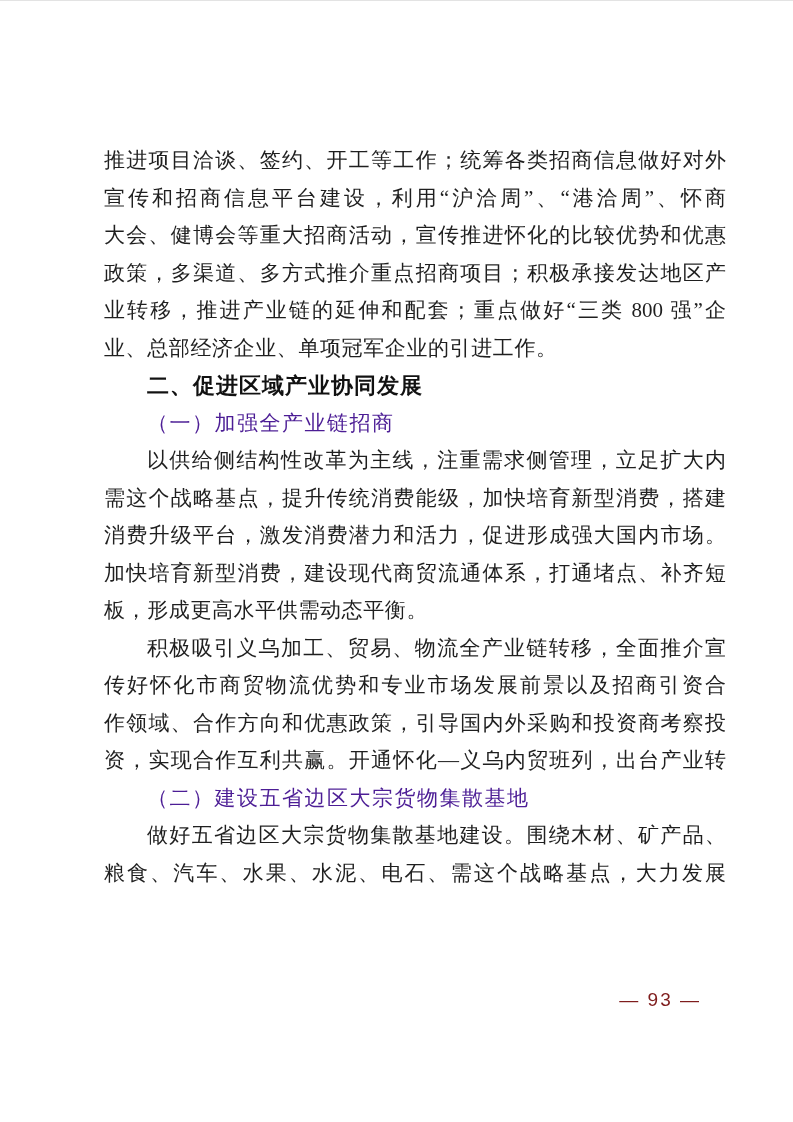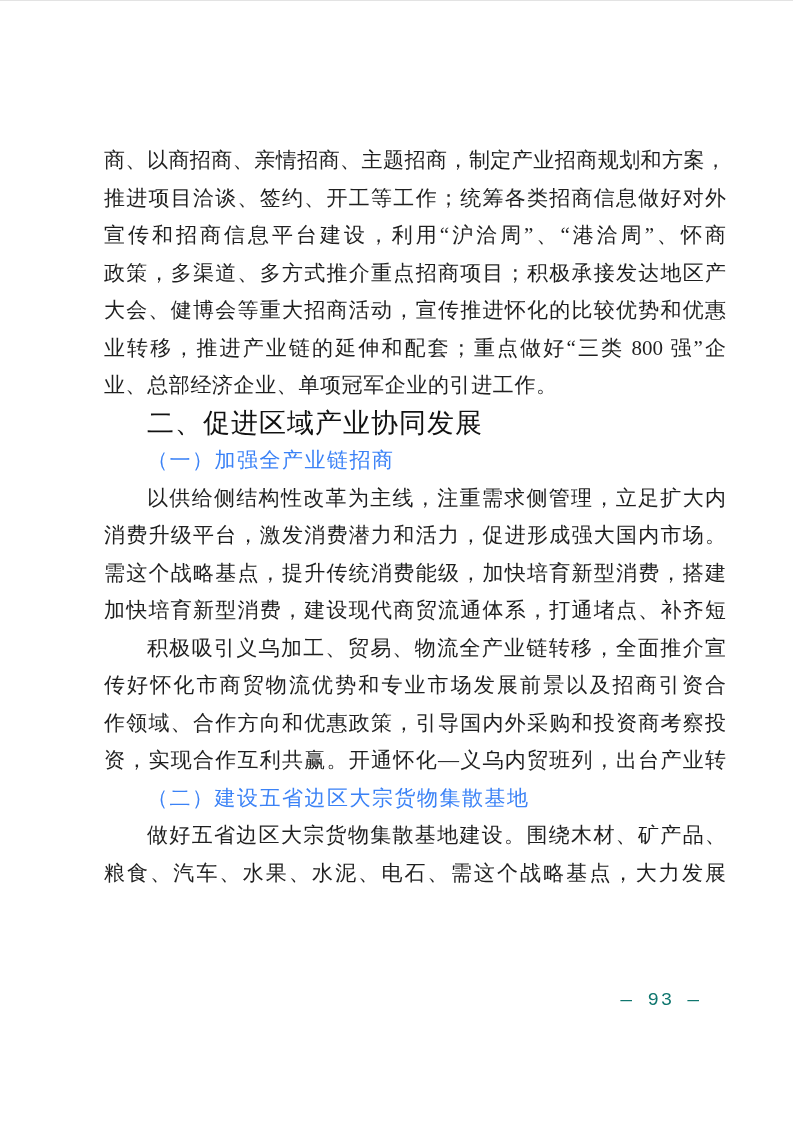--- a/index.html
+++ b/index.html
@@ -28,58 +28,58 @@
       white-space: pre-wrap;
       overflow: visible;
     }
     .line.justify {
       letter-spacing: 0;
       text-align: justify;
       text-align-last: justify;
     }
     .line.h1 {
       font-family: "Liberation Sans", "DejaVu Sans", sans-serif;
-      font-weight: 400;
-      font-size: 27px;
+      font-weight: 700;
+      font-size: 22px;
       letter-spacing: 1px;
       color: #111111;
     }
     .line.h2 {
       letter-spacing: 1.5px;
-      color: #3b82f6;
+      color: #4c1d95;
     }
     .page-number {
       position: absolute;
       top: 988px;
       right: 92px;
-      font-family: Liberation Mono, monospace;
+      font-family: Liberation Sans, sans-serif;
       font-size: 19px;
-      color: #0f766e;
+      color: #7f1d1d;
       letter-spacing: 2px;
       white-space: pre;
     }
   </style>
 </head>
 <body>
 
 <div class="page">
   <div class="doc-body">
-      <div class="line justify">商、以商招商、亲情招商、主题招商，制定产业招商规划和方案，</div>
       <div class="line justify">推进项目洽谈、签约、开工等工作；统筹各类招商信息做好对外</div>
       <div class="line justify">宣传和招商信息平台建设，利用“沪洽周”、“港洽周”、怀商</div>
+      <div class="line justify">大会、健博会等重大招商活动，宣传推进怀化的比较优势和优惠</div>
       <div class="line justify">政策，多渠道、多方式推介重点招商项目；积极承接发达地区产</div>
-      <div class="line justify">大会、健博会等重大招商活动，宣传推进怀化的比较优势和优惠</div>
       <div class="line justify">业转移，推进产业链的延伸和配套；重点做好“三类 800 强”企</div>
       <div class="line">业、总部经济企业、单项冠军企业的引进工作。</div>
       <div class="line h1" style="padding-left: 43px;">二、促进区域产业协同发展</div>
       <div class="line h2" style="padding-left: 43px;">（一）加强全产业链招商</div>
       <div class="line justify" style="padding-left: 43px;">以供给侧结构性改革为主线，注重需求侧管理，立足扩大内</div>
+      <div class="line justify">需这个战略基点，提升传统消费能级，加快培育新型消费，搭建</div>
       <div class="line justify">消费升级平台，激发消费潜力和活力，促进形成强大国内市场。</div>
-      <div class="line justify">需这个战略基点，提升传统消费能级，加快培育新型消费，搭建</div>
       <div class="line justify">加快培育新型消费，建设现代商贸流通体系，打通堵点、补齐短</div>
+      <div class="line">板，形成更高水平供需动态平衡。</div>
       <div class="line justify" style="padding-left: 43px;">积极吸引义乌加工、贸易、物流全产业链转移，全面推介宣</div>
       <div class="line justify">传好怀化市商贸物流优势和专业市场发展前景以及招商引资合</div>
       <div class="line justify">作领域、合作方向和优惠政策，引导国内外采购和投资商考察投</div>
       <div class="line justify">资，实现合作互利共赢。开通怀化—义乌内贸班列，出台产业转</div>
       <div class="line h2" style="padding-left: 43px;">（二）建设五省边区大宗货物集散基地</div>
       <div class="line justify" style="padding-left: 43px;">做好五省边区大宗货物集散基地建设。围绕木材、矿产品、</div>
       <div class="line justify">粮食、汽车、水果、水泥、电石、需这个战略基点，大力发展</div>
     </div>
   <div class="page-number">— 93 —</div>
 </div>

